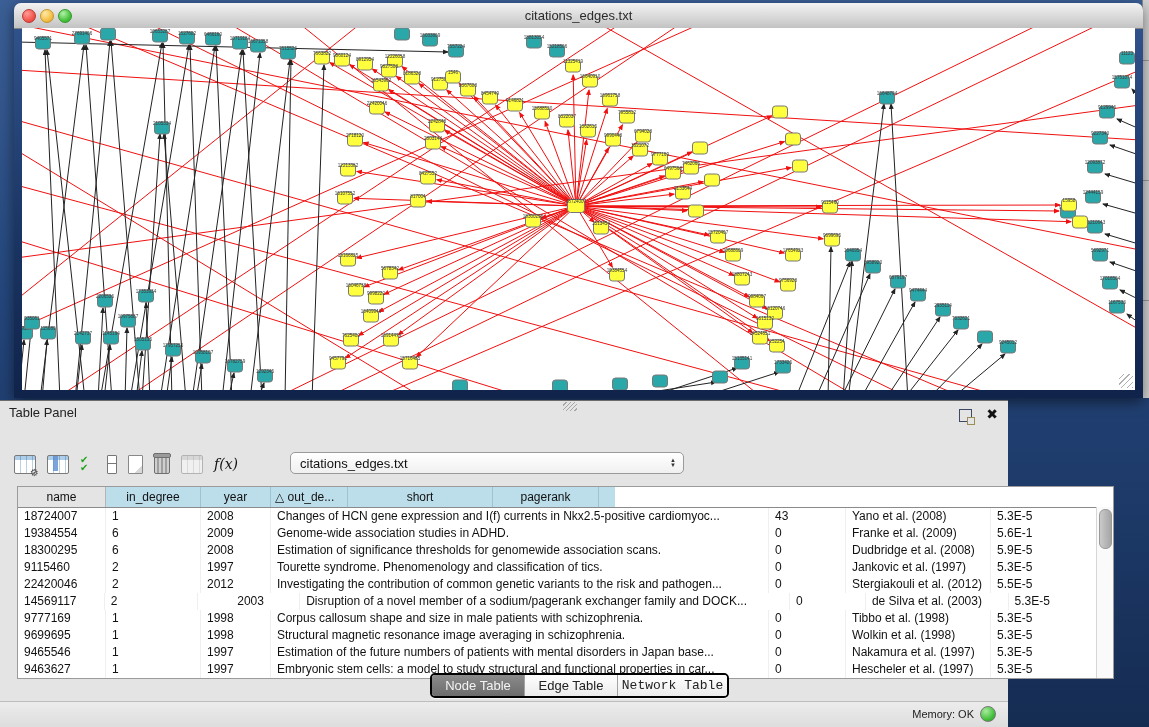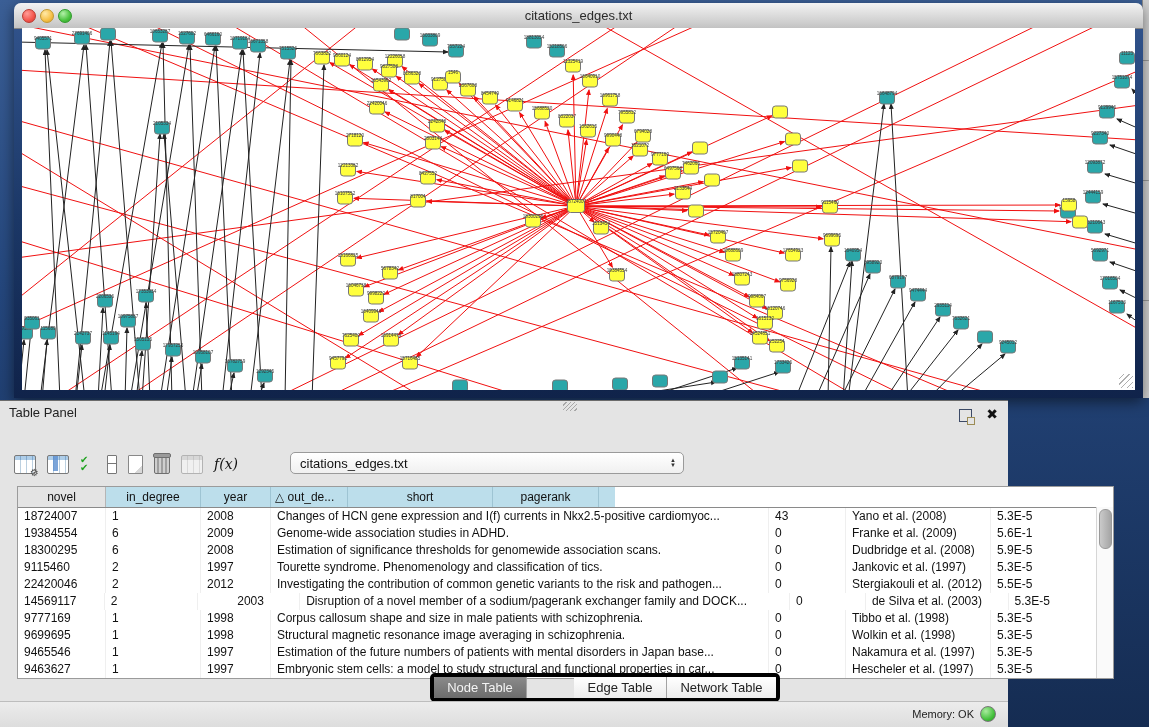--- a/index.html
+++ b/index.html
@@ -61,21 +61,21 @@
     border-right:1px solid #9ec4d3;box-sizing:border-box;overflow:hidden;white-space:nowrap;}
   .th.gray{background:#e4e4e4;border-right:1px solid #b5b5b5;}
   .th.left{text-align:left;padding-left:4px;}
   .trow{display:flex;height:17px;}
   .td{font-size:12px;color:#111;line-height:17px;text-align:left;padding-left:6px;
     border-right:1px solid #efefef;box-sizing:border-box;overflow:hidden;white-space:nowrap;text-overflow:clip;}
   .vscroll{position:absolute;right:0;top:20px;bottom:0;width:16px;background:#fafafa;border-left:1px solid #d6d6d6;}
   .vthumb{position:absolute;left:2px;top:2px;width:11px;height:38px;border-radius:6px;
     background:linear-gradient(90deg,#cacaca,#a5a5a5);border:1px solid #9a9a9a;}
   
-  .segctl{position:absolute;left:430px;top:272px;height:21px;display:flex;border:4px solid #000000;border-radius:5px;overflow:hidden;
+  .segctl{position:absolute;left:430px;top:272px;height:21px;display:flex;border:2px solid #000000;border-radius:5px;overflow:hidden;
     box-shadow:0 1px 0 rgba(255,255,255,.7);}
   .seg{font-size:13px;line-height:21px;text-align:center;background:linear-gradient(180deg,#ffffff,#ececec);color:#222;border-right:1px solid #a3a3a3;}
   .seg:last-child{border-right:none;}
   .seg.sel{background:linear-gradient(180deg,#8b8b8b,#6c6c6c);color:#f4f4f4;}
   
   .statusbar{position:absolute;left:0;right:0;top:300px;height:27px;background:linear-gradient(180deg,#ececec,#dcdcdc);border-top:1px solid #bdbdbd;}
   .mem{position:absolute;right:34px;top:6px;font-size:11px;color:#222;}
   .memdot{position:absolute;right:12px;top:4px;width:14px;height:14px;border-radius:50%;
     background:radial-gradient(circle at 35% 30%,#a9eb9e,#3fbe37 65%,#2b8f27);border:1px solid #777;}
 </style>
@@ -516,21 +516,21 @@
     <div class="combo">
       <span>citations_edges.txt</span>
       <span class="arrows">
           <span>▲</span>
           <span>▼</span>
         </span>
     </div>
 
     <div class="tbl">
       <div class="thead" id="thead">
-          <div class="th gray" style="width: 88px;">novel</div>
+          <div class="th gray" style="width: 88px;">name</div>
           <div class="th" style="width: 95px;">in_degree</div>
           <div class="th" style="width: 70px;">year</div>
           <div class="th left" style="width: 77px;">△ out_de...</div>
           <div class="th" style="width: 145px;">short</div>
           <div class="th" style="width: 106px;">pagerank</div>
           <div class="th" style="width: 16px; border-right: none;"></div>
         </div>
       <div id="tbody">
           <div class="trow">
             <div class="td" style="width: 88px;">18724007</div>
@@ -623,22 +623,22 @@
             <div class="td" style="width: 106px;">5.3E-5</div>
           </div>
         </div>
       <div class="vscroll">
           <div class="vthumb"></div>
         </div>
     </div>
 
     <div class="segctl" id="segctl">
         <div class="seg sel" style="width: 92px;">Node Table</div>
-        <div class="seg" style="width: 92px; margin-left: 47px;">Edge Table</div>
-        <div class="seg" style="width: 109px;">Network Table</div>
+        <div class="seg" style="width: 92px;">Edge Table</div>
+        <div class="seg" style="width: 109px; font-family: Liberation Mono, monospace;">Network Table</div>
       </div>
 
     <div class="statusbar">
       <span class="mem">Memory: OK</span>
       <span class="memdot"></span>
     </div>
   </div>
 </div>
 
 </body></html>

